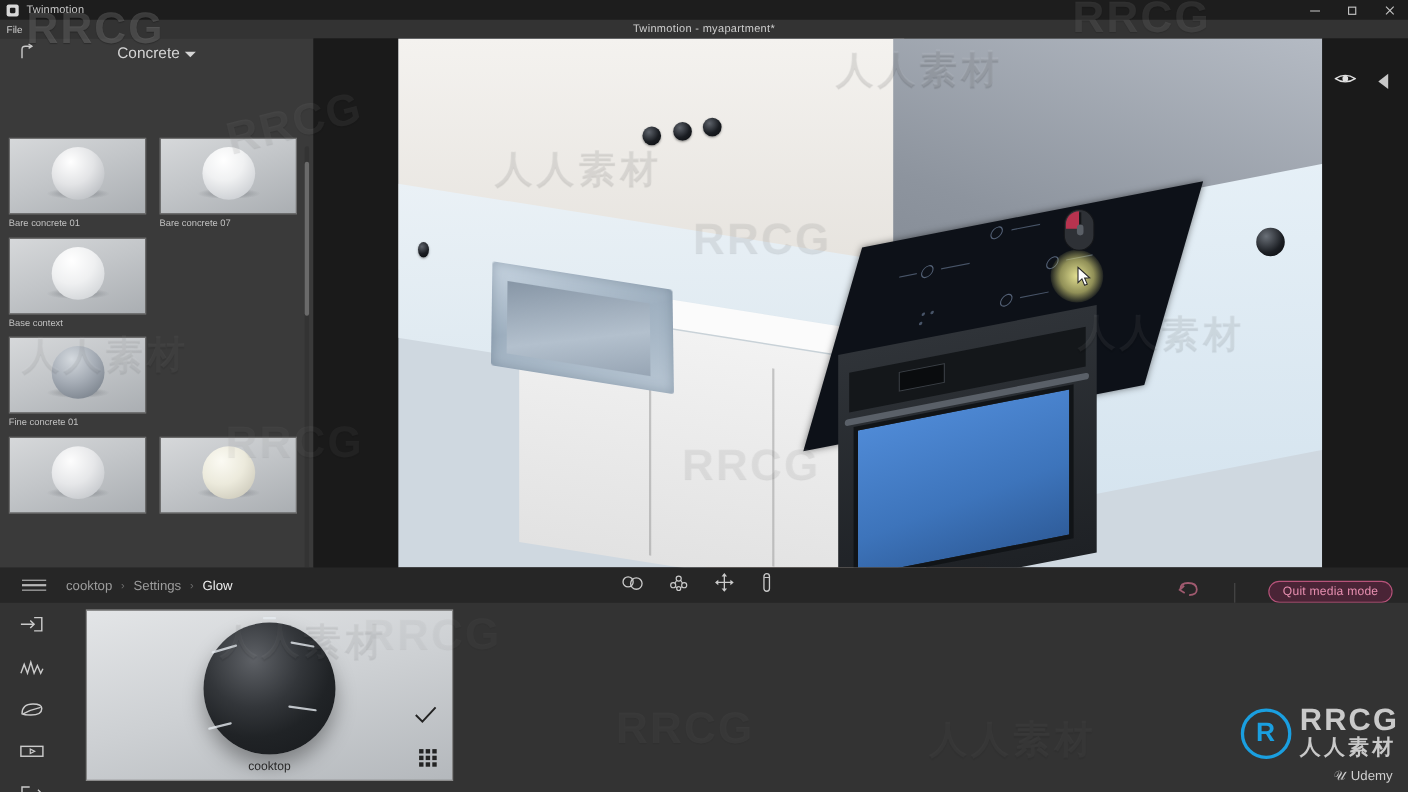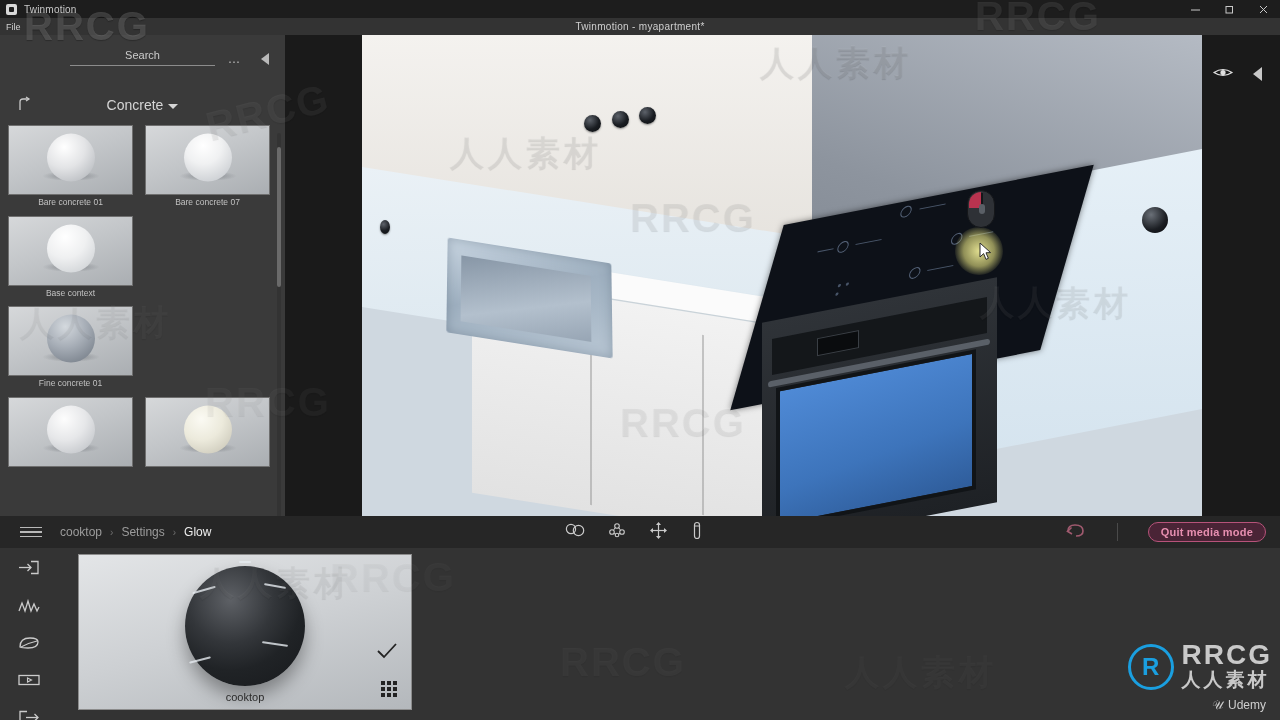--- a/index.html
+++ b/index.html
@@ -54,21 +54,21 @@
   .row { display:flex; gap:12px; margin-bottom:4px; }
   .cell { width:125px; }
   .thumb { width:125px; height:70px; border:1px solid #6f6f6f; overflow:hidden;
            position:relative;
            background:linear-gradient(160deg,#d6d8da 0%,#c3c6c9 45%,#aaaeb2 100%); }
   .sphere { position:absolute; left:50%; top:50%; width:48px; height:48px;
             border-radius:50%; transform:translate(-50%,-55%); }
   .sph-shadow { position:absolute; left:50%; top:74%; width:58px; height:10px;
                 border-radius:50%; transform:translate(-50%,-50%);
                 background:radial-gradient(ellipse at center, rgba(80,84,90,.55) 0%, rgba(80,84,90,0) 70%); }
-  .cap { font-size:8.5px; color:#c2c2c2; text-align:center; padding:3px 0 5px; line-height:1; }
+  .cap { font-size:8.5px; color:#c2c2c2; text-align:left; padding:3px 0 5px; line-height:1; }
   .scrollbar { position:absolute; right:4px; top:98px; width:4px; height:410px;
                background:#333; border-radius:2px; }
   .scrollthumb { position:absolute; top:14px; left:0; width:4px; height:140px;
                  background:#6a6a6a; border-radius:2px; }
 
   
   .viewport { position:absolute; left:285px; top:35px; width:995px; height:481px;
               background:#1a1a1a; overflow:hidden; }
   .scene { position:absolute; left:77px; top:0; width:840px; height:481px;
            overflow:hidden; background:#cfd8e0; }
@@ -152,21 +152,21 @@
             background:#262626; display:flex; align-items:center; }
   .hamburger { margin-left:20px; width:22px; }
   .hamburger div { height:1.5px; background:#b8b8b8; margin:3px 0; }
   .crumbs { display:flex; align-items:center; margin-left:18px; gap:8px;
             font-size:12px; color:#9c9c9c; }
   .crumb-cur { color:#ededed; }
   .crumb-sep { color:#6e6e6e; font-size:10px; }
   .center-tools { position:absolute; left:565px; top:0; height:32px; display:flex;
                   align-items:center; gap:22px; color:#cacaca; }
   .right-tools { position:absolute; right:14px; top:0; height:32px; display:flex;
-                 align-items:center; gap:30px;font-weight:bold; }
+                 align-items:flex-end; gap:30px; }
   .undo-ic { color:#a05a6f; }
   .vsep { width:1px; height:18px; background:#4a4a4a; }
   .quit-btn { border:1px solid #b7537a; color:#e78fb0; background:#4a2436;
               border-radius:11px; font-size:11px; padding:3px 12px; letter-spacing:.2px; }
 
   
   .bottom { position:absolute; left:0; top:548px; width:1280px; height:172px;
             background:#333333; }
   .side-icons { position:absolute; left:18px; top:12px; display:flex;
                 flex-direction:column; gap:19px; color:#cbcbcb; }
@@ -231,25 +231,20 @@
       </div>
     </div>
   </div>
 
   <div class="menubar">
     <div class="menu-item">File</div>
   </div>
   <div class="win-title">Twinmotion - myapartment*</div>
 
   <div class="library">
-    <div class="lib-header">
-      <div class="search-box">Search</div>
-      <div class="dots">⋯</div>
-      <div class="lib-collapse"></div>
-    </div>
     <div class="lib-nav">
       <div class="back-arrow">
         <svg width="17" height="17" viewBox="0 0 17 17">
           <path d="M4 14 L4 6 Q4 3 7 3 L13 3" fill="none" stroke="#c9c9c9" stroke-width="1.3"></path>
           <path d="M10 1 L13 3 L10 5" fill="none" stroke="#c9c9c9" stroke-width="1.3"></path>
         </svg>
       </div>
       <div class="category">
         <span>Concrete</span><i class="cat-caret"></i>
       </div>

